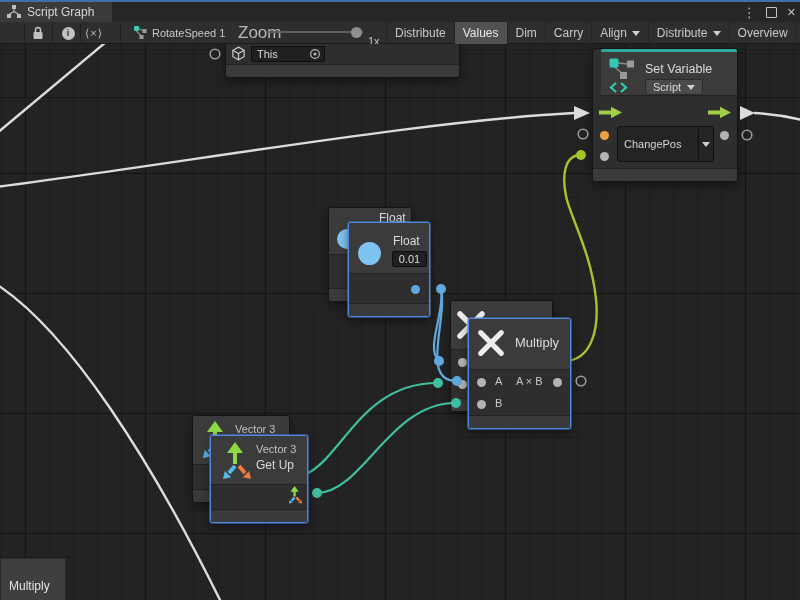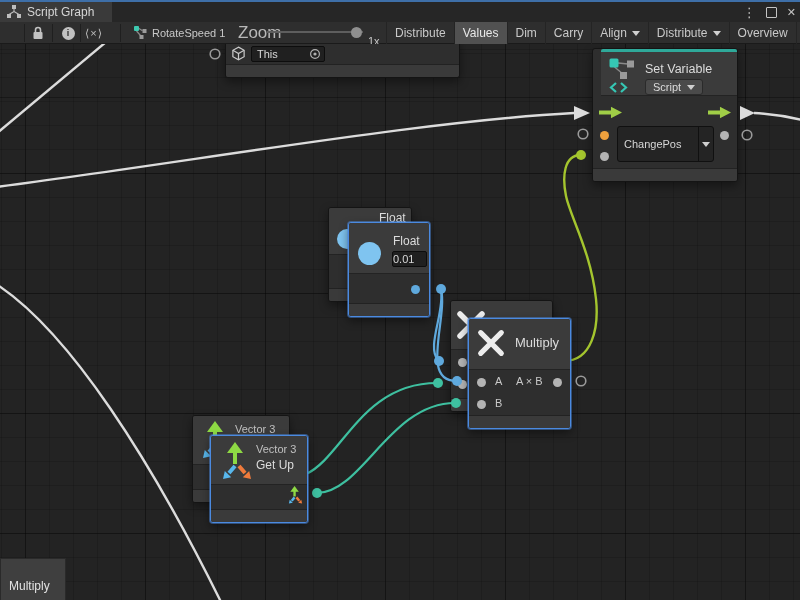--- a/index.html
+++ b/index.html
@@ -58,21 +58,21 @@
   .node-title{position:absolute;font-size:13px;color:#dcdcdc;white-space:nowrap;}
   .node-caption{position:absolute;font-size:11px;color:#c0c0c0;white-space:nowrap;}
   .dot{position:absolute;width:9px;height:9px;border-radius:50%;}
   .dot.gray{background:var(--port-gray);}
   .dot.blue{background:var(--wire-blue);}
   .dot.orange{background:var(--port-orange);}
   .portlabel{position:absolute;font-size:11px;color:#c9c9c9;white-space:nowrap;}
   .flow-arrow{position:absolute;width:23px;height:13px;background:var(--flow-arrow-lime);
       clip-path:polygon(0 34%,52% 34%,52% 6%,100% 50%,52% 94%,52% 66%,0 66%);}
   .field{position:absolute;background:#202020;border:1px solid #0d0d0d;border-radius:2px;
-      color:#d8d8d8;font-size:11px;display:flex;align-items:center;justify-content:flex-start;box-sizing:border-box;}
+      color:#d8d8d8;font-size:11px;display:flex;align-items:center;justify-content:center;box-sizing:border-box;}
   .dd-dark{position:absolute;background:#242424;border:1px solid #101010;border-radius:3px;
       display:flex;align-items:center;box-sizing:border-box;color:#d6d6d6;font-size:11px;}
   .dd-dark .lbl{flex:1;padding:0 6px;white-space:nowrap;overflow:hidden;}
   .dd-dark .sep{width:1px;height:100%;background:#101010;}
   .dd-dark .car{width:14px;display:flex;align-items:center;justify-content:center;}
   .dd-light{position:absolute;background:#4a4a4a;border:1px solid #2a2a2a;border-radius:3px;
       display:flex;align-items:center;gap:6px;padding:0 7px;box-sizing:border-box;color:#dcdcdc;font-size:11px;}
   .floaticon{position:absolute;border-radius:50%;background:var(--float-blue);}
   #tooltip-multiply{position:absolute;left:0;top:514px;width:66px;height:44px;background:#3f3f3f;
       border:1px solid #2a2a2a;box-sizing:border-box;display:flex;align-items:flex-end;

